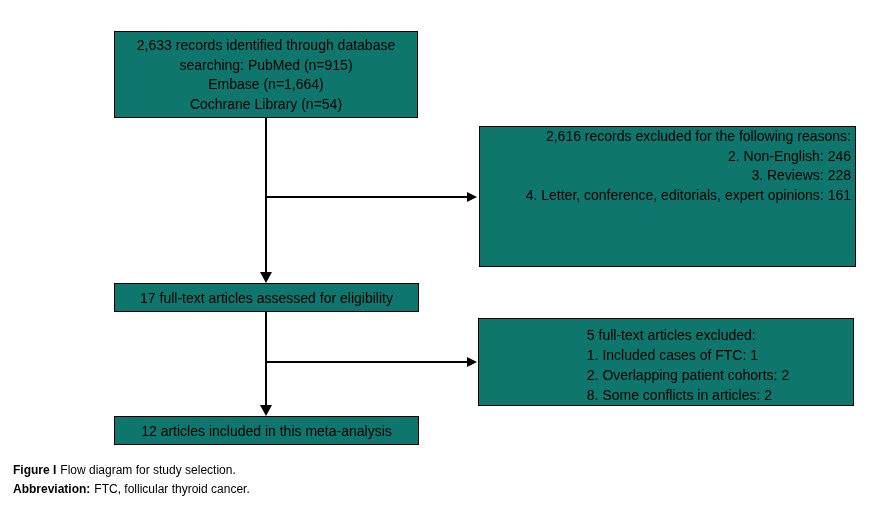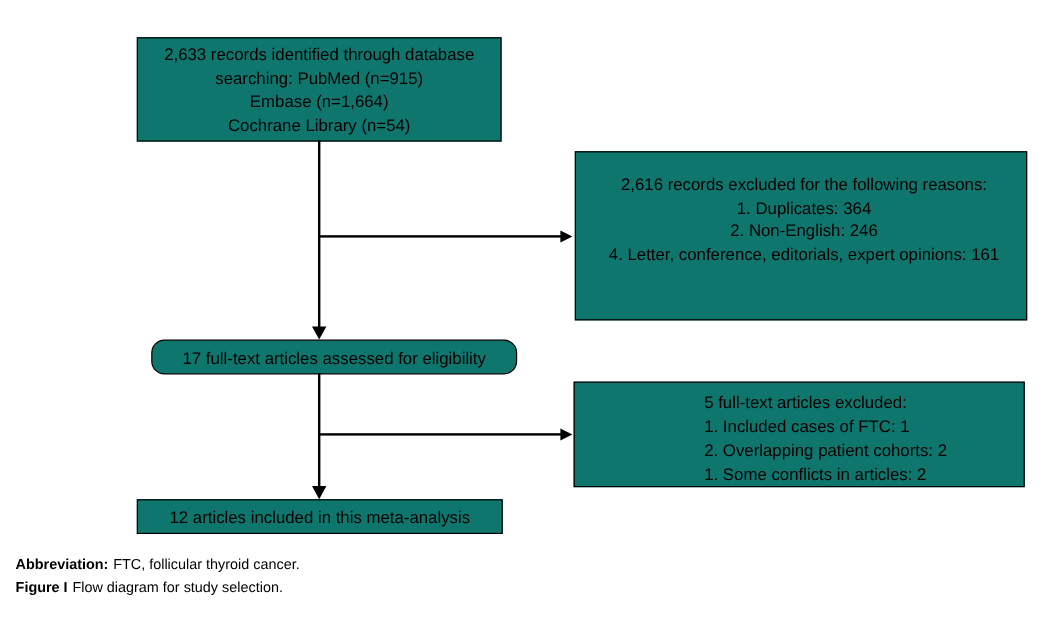--- a/index.html
+++ b/index.html
@@ -29,39 +29,39 @@
     line-height: 19.5px;
     padding-top: 4px;
   }
   .box-single {
     display: flex;
     align-items: center;
     justify-content: center;
     text-align: center;
   }
   .box-left {
-    text-align: center;
+    text-align: right;
     line-height: 19.6px;
-    padding: 17px 4px 0 9px;
+    padding: 0 4px 0 9px;
   }
   .box-fit-center {
     line-height: 20px;
     padding-top: 6px;
   }
   .fit-center {
     width: fit-content;
     margin: 0 auto;
     text-align: left;
   }
   
   .b1 { left: 114px; top: 31px;  width: 304px; height: 87px; }
   
   .b2 { left: 479px; top: 126px; width: 377px; height: 141px; }
   
-  .b3 { left: 126px; top: 283px; width: 305px; height: 29px; border-radius: 11px; }
+  .b3 { left: 114px; top: 283px; width: 305px; height: 29px; }
   
   .b4 { left: 478px; top: 318px; width: 376px; height: 88px; padding-left: 44px; }
   
   .b5 { left: 114px; top: 416px; width: 305px; height: 29px; }
 
   .vline, .hline {
     position: absolute;
     background: #000000;
   }
   .vline { width: 2px; }
@@ -116,49 +116,49 @@
     <div>Cochrane Library (n=54)</div>
   </div>
 
   <div class="vline v1"></div>
   <div class="arrow-down ad1"></div>
   <div class="hline h1"></div>
   <div class="arrow-right ar1"></div>
 
   <div class="box b2 box-left">
     <div>2,616 records excluded for the following reasons:</div>
-    <div>1. Duplicates: 364</div>
     <div>2. Non-English: 246</div>
+    <div>3. Reviews: 228</div>
     <div>4. Letter, conference, editorials, expert opinions: 161</div>
   </div>
 
   <div class="box b3 box-single">
     <span>17 full-text articles assessed for eligibility</span>
   </div>
 
   <div class="vline v2"></div>
   <div class="arrow-down ad2"></div>
   <div class="hline h2"></div>
   <div class="arrow-right ar2"></div>
 
   <div class="box b4 box-fit-center">
     <div class="fit-center">
       <div>5 full-text articles excluded:</div>
       <div>1. Included cases of FTC: 1</div>
       <div>2. Overlapping patient cohorts: 2</div>
-      <div>1. Some conflicts in articles: 2</div>
+      <div>8. Some conflicts in articles: 2</div>
     </div>
   </div>
 
   <div class="box b5 box-single">
     <span>12 articles included in this meta-analysis</span>
   </div>
 
   <div class="caption">
     <div>
-      <b>Abbreviation:</b><span>FTC, follicular thyroid cancer.</span>
+      <b>Figure I</b><span>Flow diagram for study selection.</span>
     </div>
     <div>
-      <b>Figure I</b><span>Flow diagram for study selection.</span>
+      <b>Abbreviation:</b><span>FTC, follicular thyroid cancer.</span>
     </div>
   </div>
 
 </div>
 
 </body></html>

